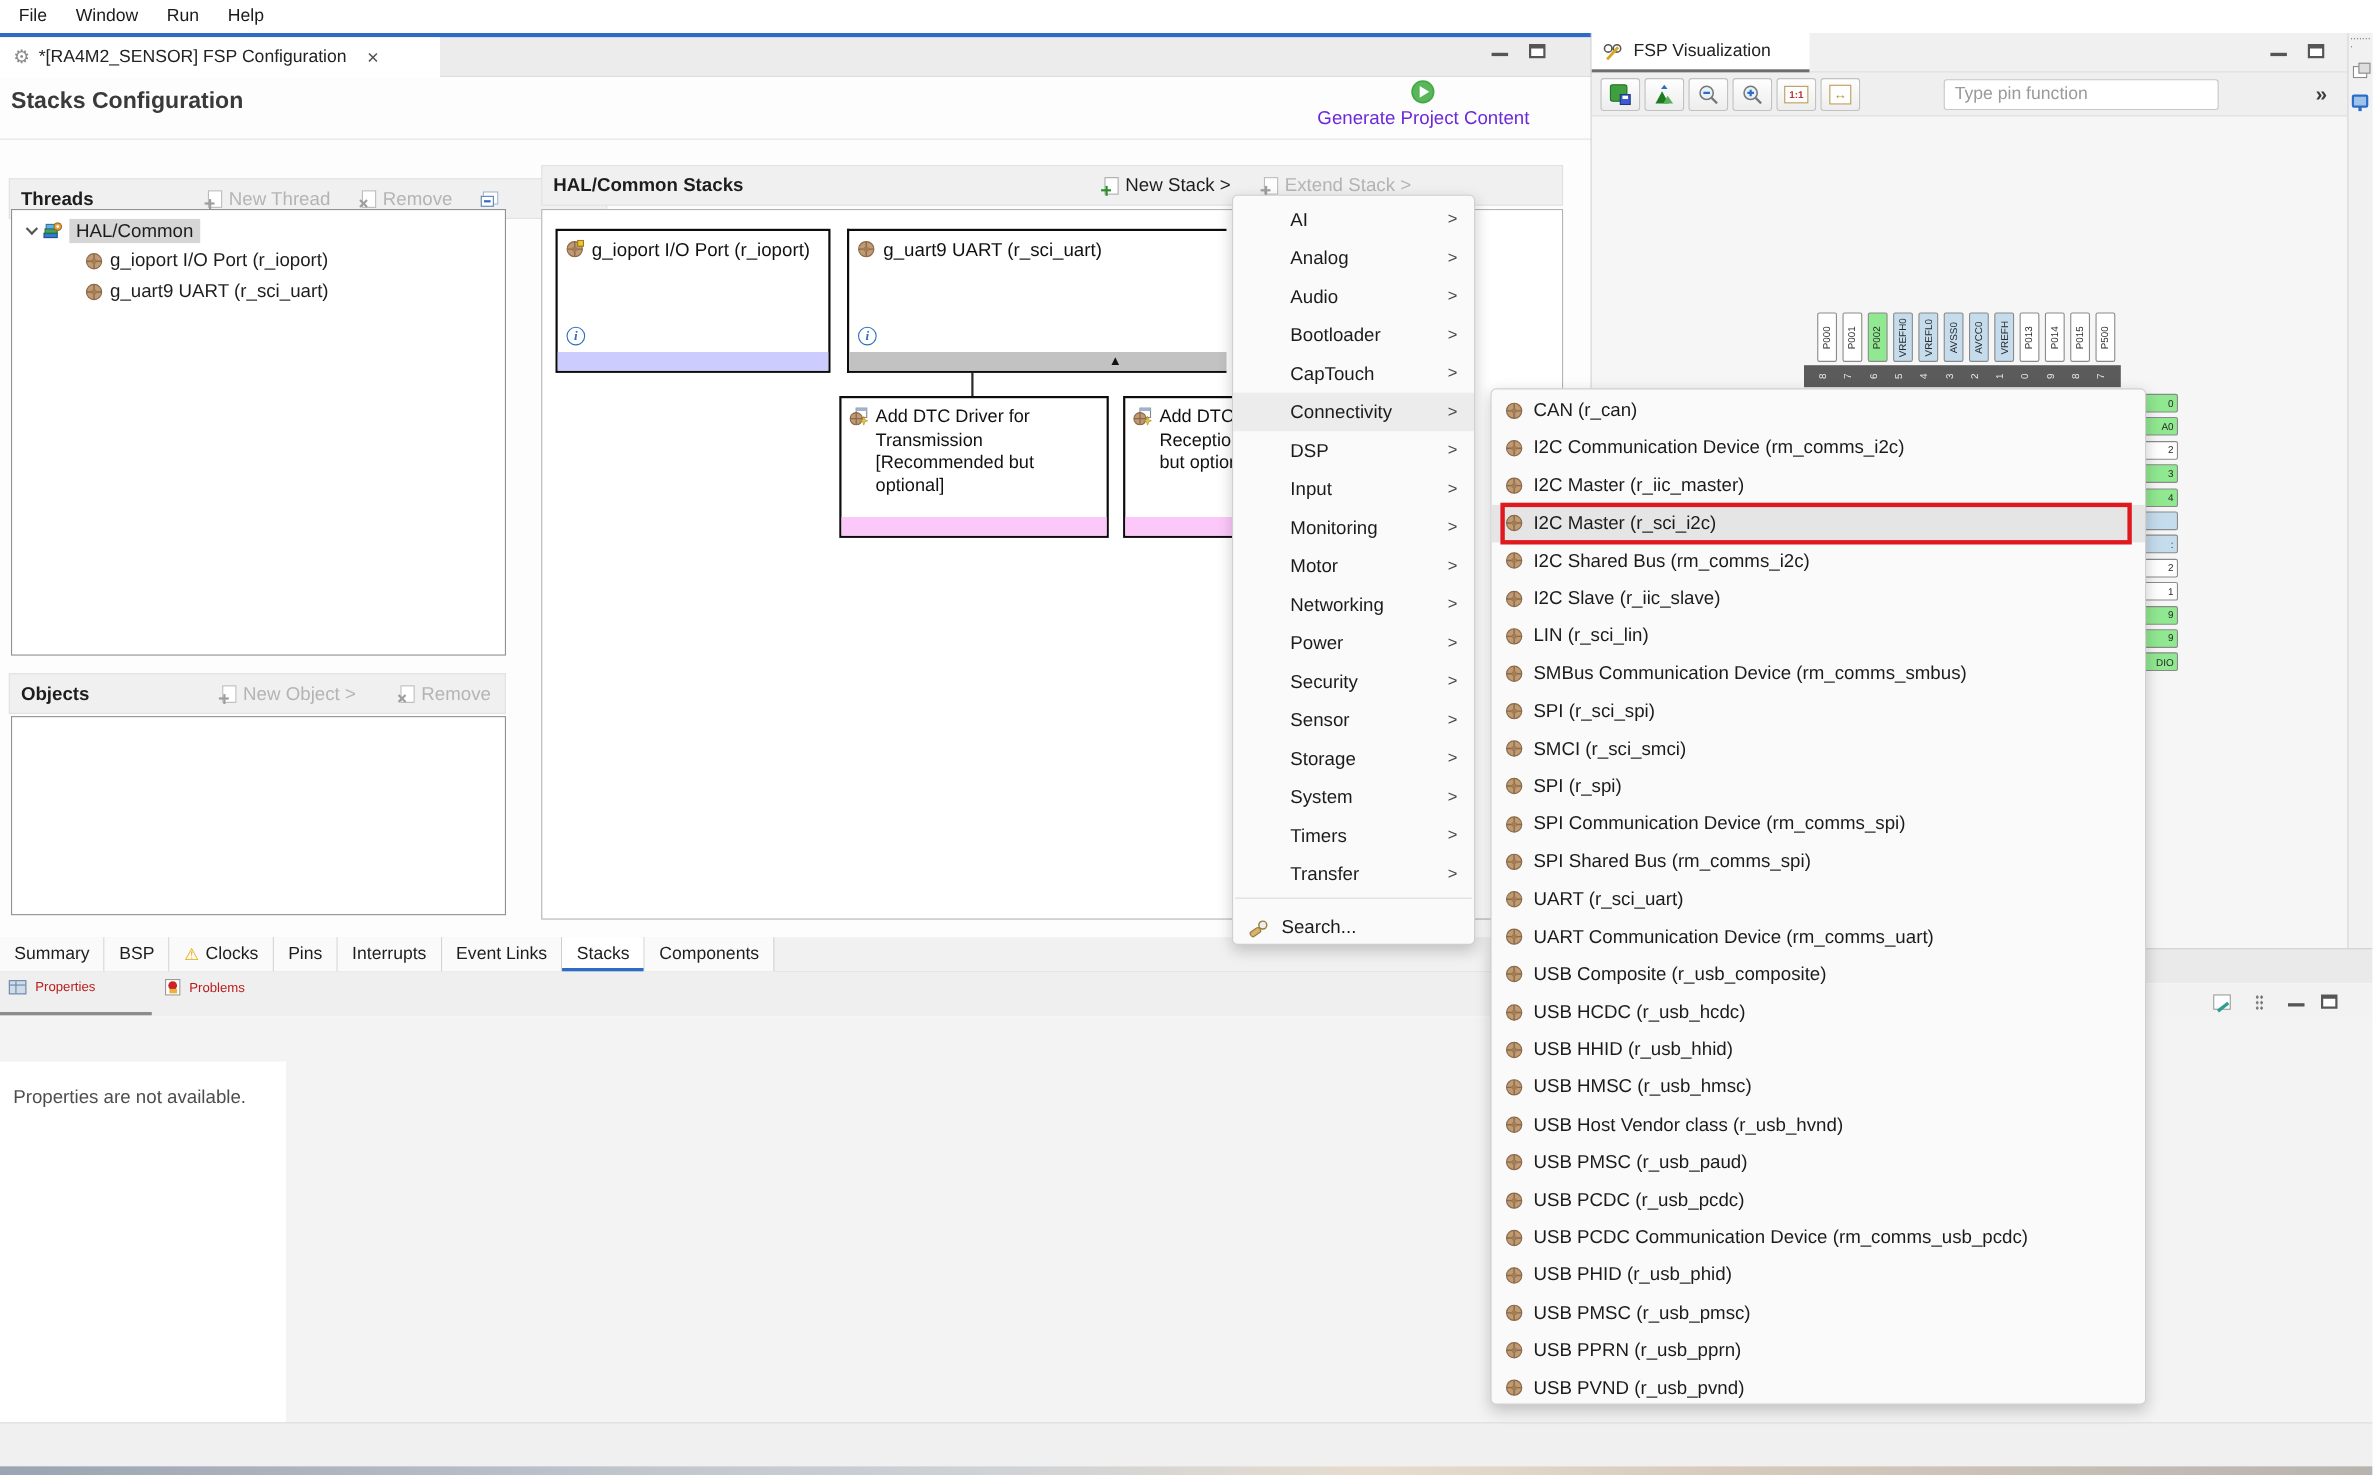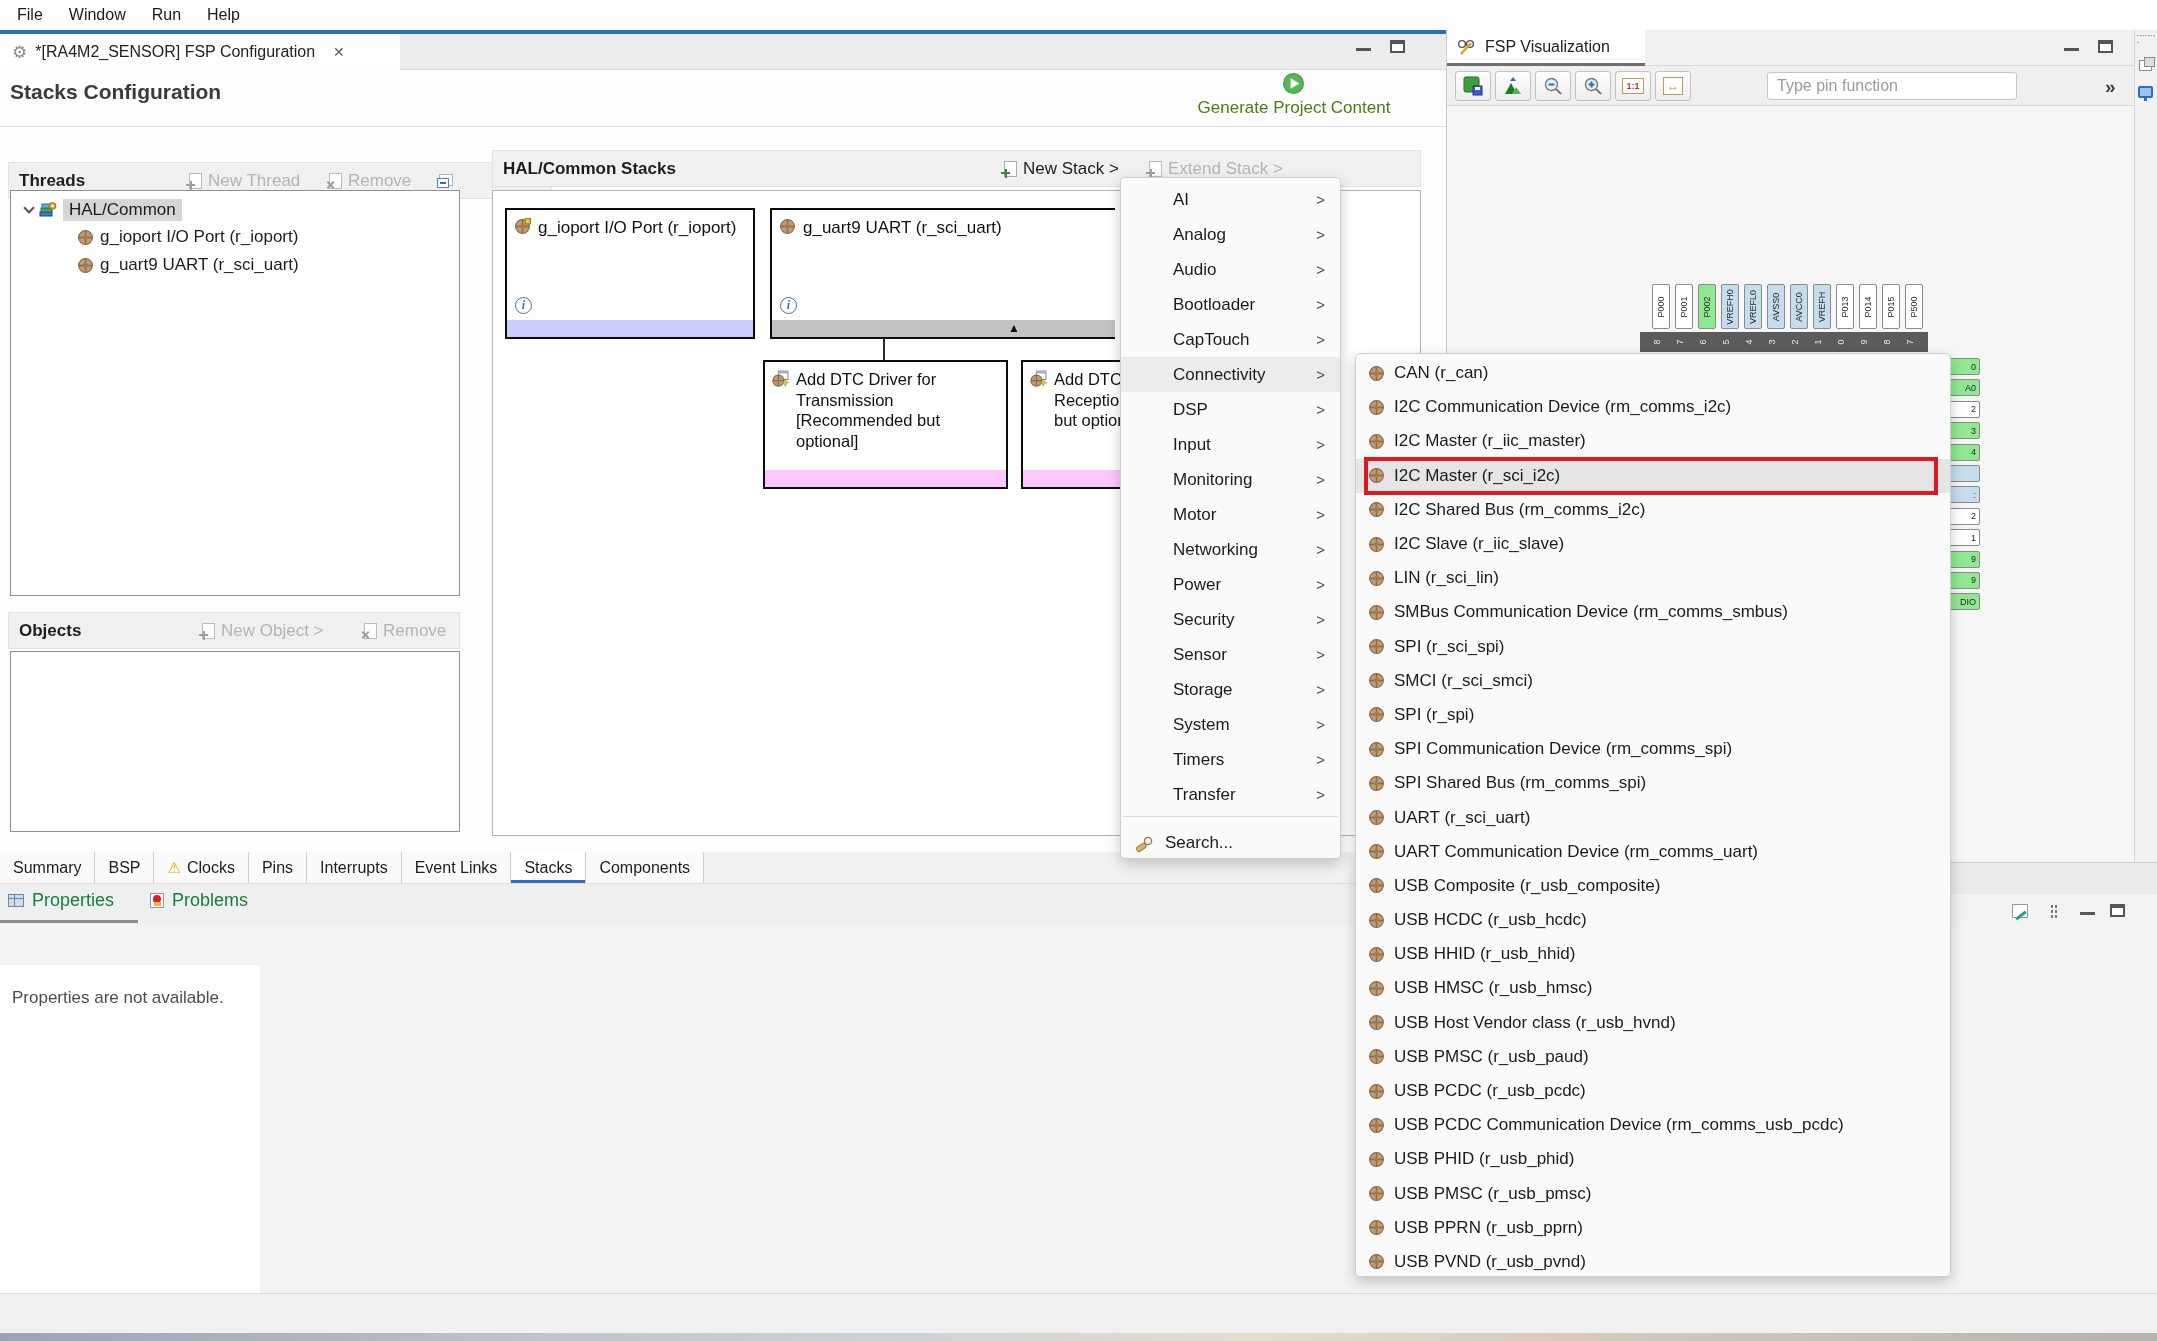--- a/index.html
+++ b/index.html
@@ -11,21 +11,21 @@
   .menubar{position:absolute;left:0;top:0;width:2157px;height:30px;background:#fff;display:flex;align-items:center;padding-left:4px}
   .mb-item{padding:0 13px;font-size:16px;color:#1a1a1a;cursor:default}
 
   
   .accent{position:absolute;left:0;top:30px;width:1447px;height:4px;background:var(--accent-blue,#2e6bc4)}
   .ed-tabbar{position:absolute;left:0;top:34px;width:1447px;height:36px;background:#ececec;border-bottom:1px solid #ddd}
   .ed-tab{position:absolute;left:0;top:0;width:400px;height:36px;background:#fff;display:flex;align-items:center;gap:8px;padding:0 12px;font-size:16px;color:#222}
   .gear{color:#8a8a8a;font-size:17px}
   .tab-close{color:#555;font-size:14px;margin-left:10px;cursor:pointer}
   .page-title{position:absolute;left:10px;top:80px;font-size:21px;font-weight:bold;color:#3a3a3a}
-  .gen-label{position:absolute;left:1180px;top:98px;width:228px;text-align:center;font-size:17px;color:#4d7c0f}
+  .gen-label{position:absolute;left:1180px;top:98px;width:228px;text-align:center;font-size:17px;color:#6d28d9}
   .gen-play{position:absolute;left:1282px;top:72px;width:23px;height:23px}
   .win-min{position:absolute;width:15px;height:3px;background:#555}
   .win-max{position:absolute;width:15px;height:13px;border:2px solid #555;border-top-width:4px;background:#fff}
   .hsep{position:absolute;left:0;top:126px;width:1447px;height:1px;background:#e2e2e2}
 
   
   .phead{position:absolute;height:37px;background:#f0f0f0;border:1px solid #e2e2e2;display:flex;align-items:center;font-size:17px}
   .phead .ttl{font-weight:bold;color:#1d1d1d;margin-left:10px}
   .ghost{color:#b4b4b4}
   .hbtn{display:flex;align-items:center;gap:6px;font-size:17px}
@@ -86,21 +86,21 @@
 
   
   .btabs{position:absolute;left:0;top:852px;width:1447px;height:32px;background:#f1f1f1;display:flex;align-items:stretch;border-bottom:1px solid #e0e0e0}
   .btab{display:flex;align-items:center;gap:6px;padding:0 13px;font-size:16px;color:#1d1d1d;border-right:1px solid #cfcfcf;position:relative;background:#fafafa}
   .btab .warn-ico{display:none;color:var(--warning-yellow,#e8a800);font-size:15px}
   .btab.warn .warn-ico{display:inline}
   .btab.active{background:#fff}
   .btab.active::after{content:"";position:absolute;left:0;right:0;bottom:0;height:3px;background:var(--accent-blue,#2e6bc4)}
 
   .vtabs{position:absolute;left:0;top:884px;width:1447px;height:40px;background:#efefef}
-  .vtab{position:absolute;top:6px;display:flex;align-items:center;gap:8px;font-size:18px;color:#15803d}
+  .vtab{position:absolute;top:6px;display:flex;align-items:center;gap:8px;font-size:12px;color:#b91c1c}
   .props-underline{position:absolute;left:0;top:36px;width:138px;height:3px;background:#8c8c8c}
   .grid-ico{width:16px;height:13px;border:1px solid #6a87a8;background:#cfdcea;position:relative}
   .grid-ico::before{content:"";position:absolute;left:0;top:3px;width:100%;height:1px;background:#6a87a8}
   .grid-ico::after{content:"";position:absolute;left:5px;top:0;width:1px;height:100%;background:#6a87a8}
   .prob-ico{width:14px;height:15px;border:1px solid #999;background:#fff;position:relative}
   .prob-ico::before{content:"";position:absolute;left:2px;top:1px;width:8px;height:8px;border-radius:50%;background:#cc2222}
   .prob-ico::after{content:"";position:absolute;left:3px;bottom:1px;width:7px;height:4px;background:#e8b23d}
 
   .lower{position:absolute;left:0;top:924px;width:2157px;height:369px;background:#f3f3f3}
   .props-white{position:absolute;left:0;top:965px;width:260px;height:328px;background:#fff}

